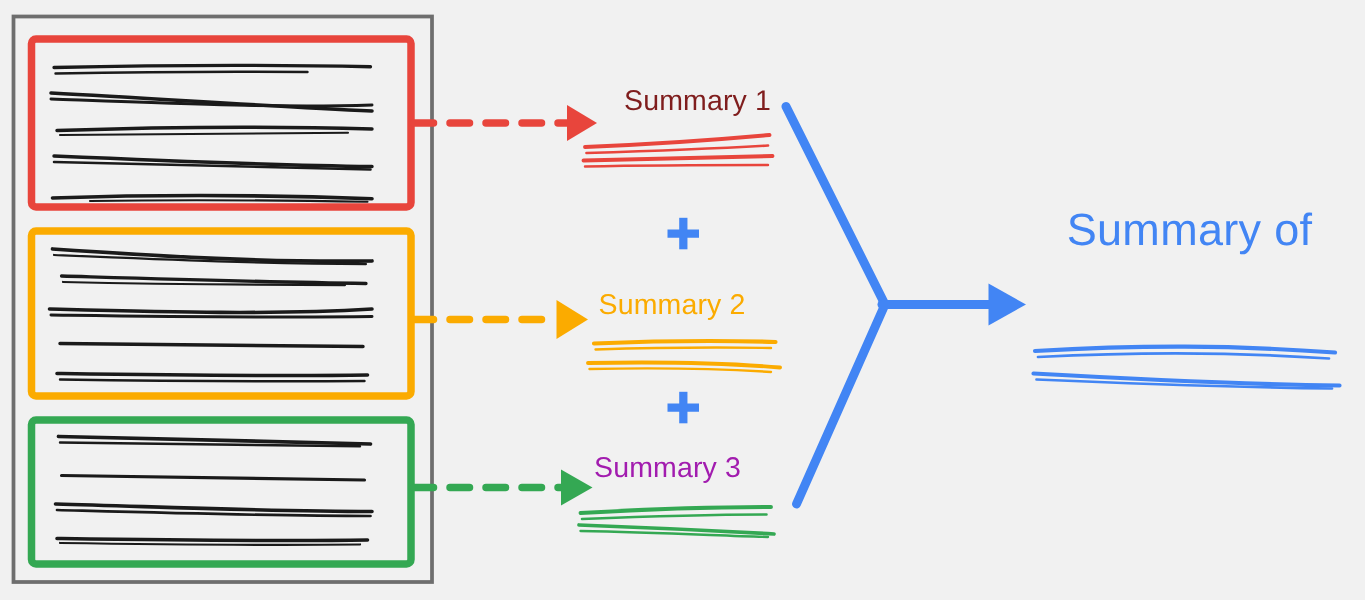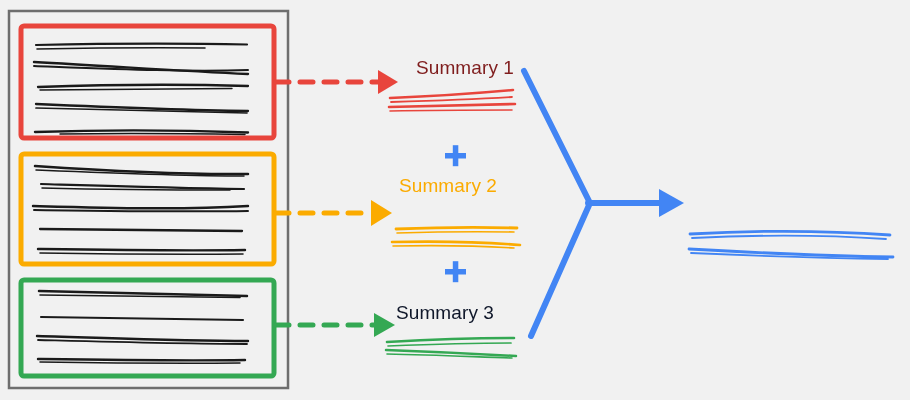--- a/index.html
+++ b/index.html
@@ -27,22 +27,22 @@
     white-space: nowrap;
     line-height: 1.05;
     user-select: none;
   }
   .summary-label {
     font-size: 19px;
     font-weight: 400;
     letter-spacing: 0.1px;
   }
   #sum1-label { left: 396px; top: 58px; color: #7f1d1d; margin-left: 20px; }
-  #sum2-label { left: 399px; top: 176px; color: #fbab00; }
-  #sum3-label { left: 396px; top: 303px; color: #0f172a; }
+  #sum2-label { left: 399px; top: 194px; color: #fbab00; }
+  #sum3-label { left: 396px; top: 303px; color: #a21caf; }
   #sos-label {
     left: 698px;
     top: 138px;
     color: #4285f4;
     font-size: 30px;
     font-weight: 400;
     text-align: center;
     width: 190px;
     letter-spacing: 0.2px;
   }
@@ -164,13 +164,14 @@
 
 </svg>
 
 <div class="label summary-label" id="sum1-label">Summary 1</div>
 
 <div class="label summary-label" id="sum2-label">Summary 2</div>
 
 <div class="label summary-label" id="sum3-label">Summary 3</div>
 
 <div class="label" id="sos-label">
+  <span class="line1">Summary of</span>
 </div>
 
 </body></html>

